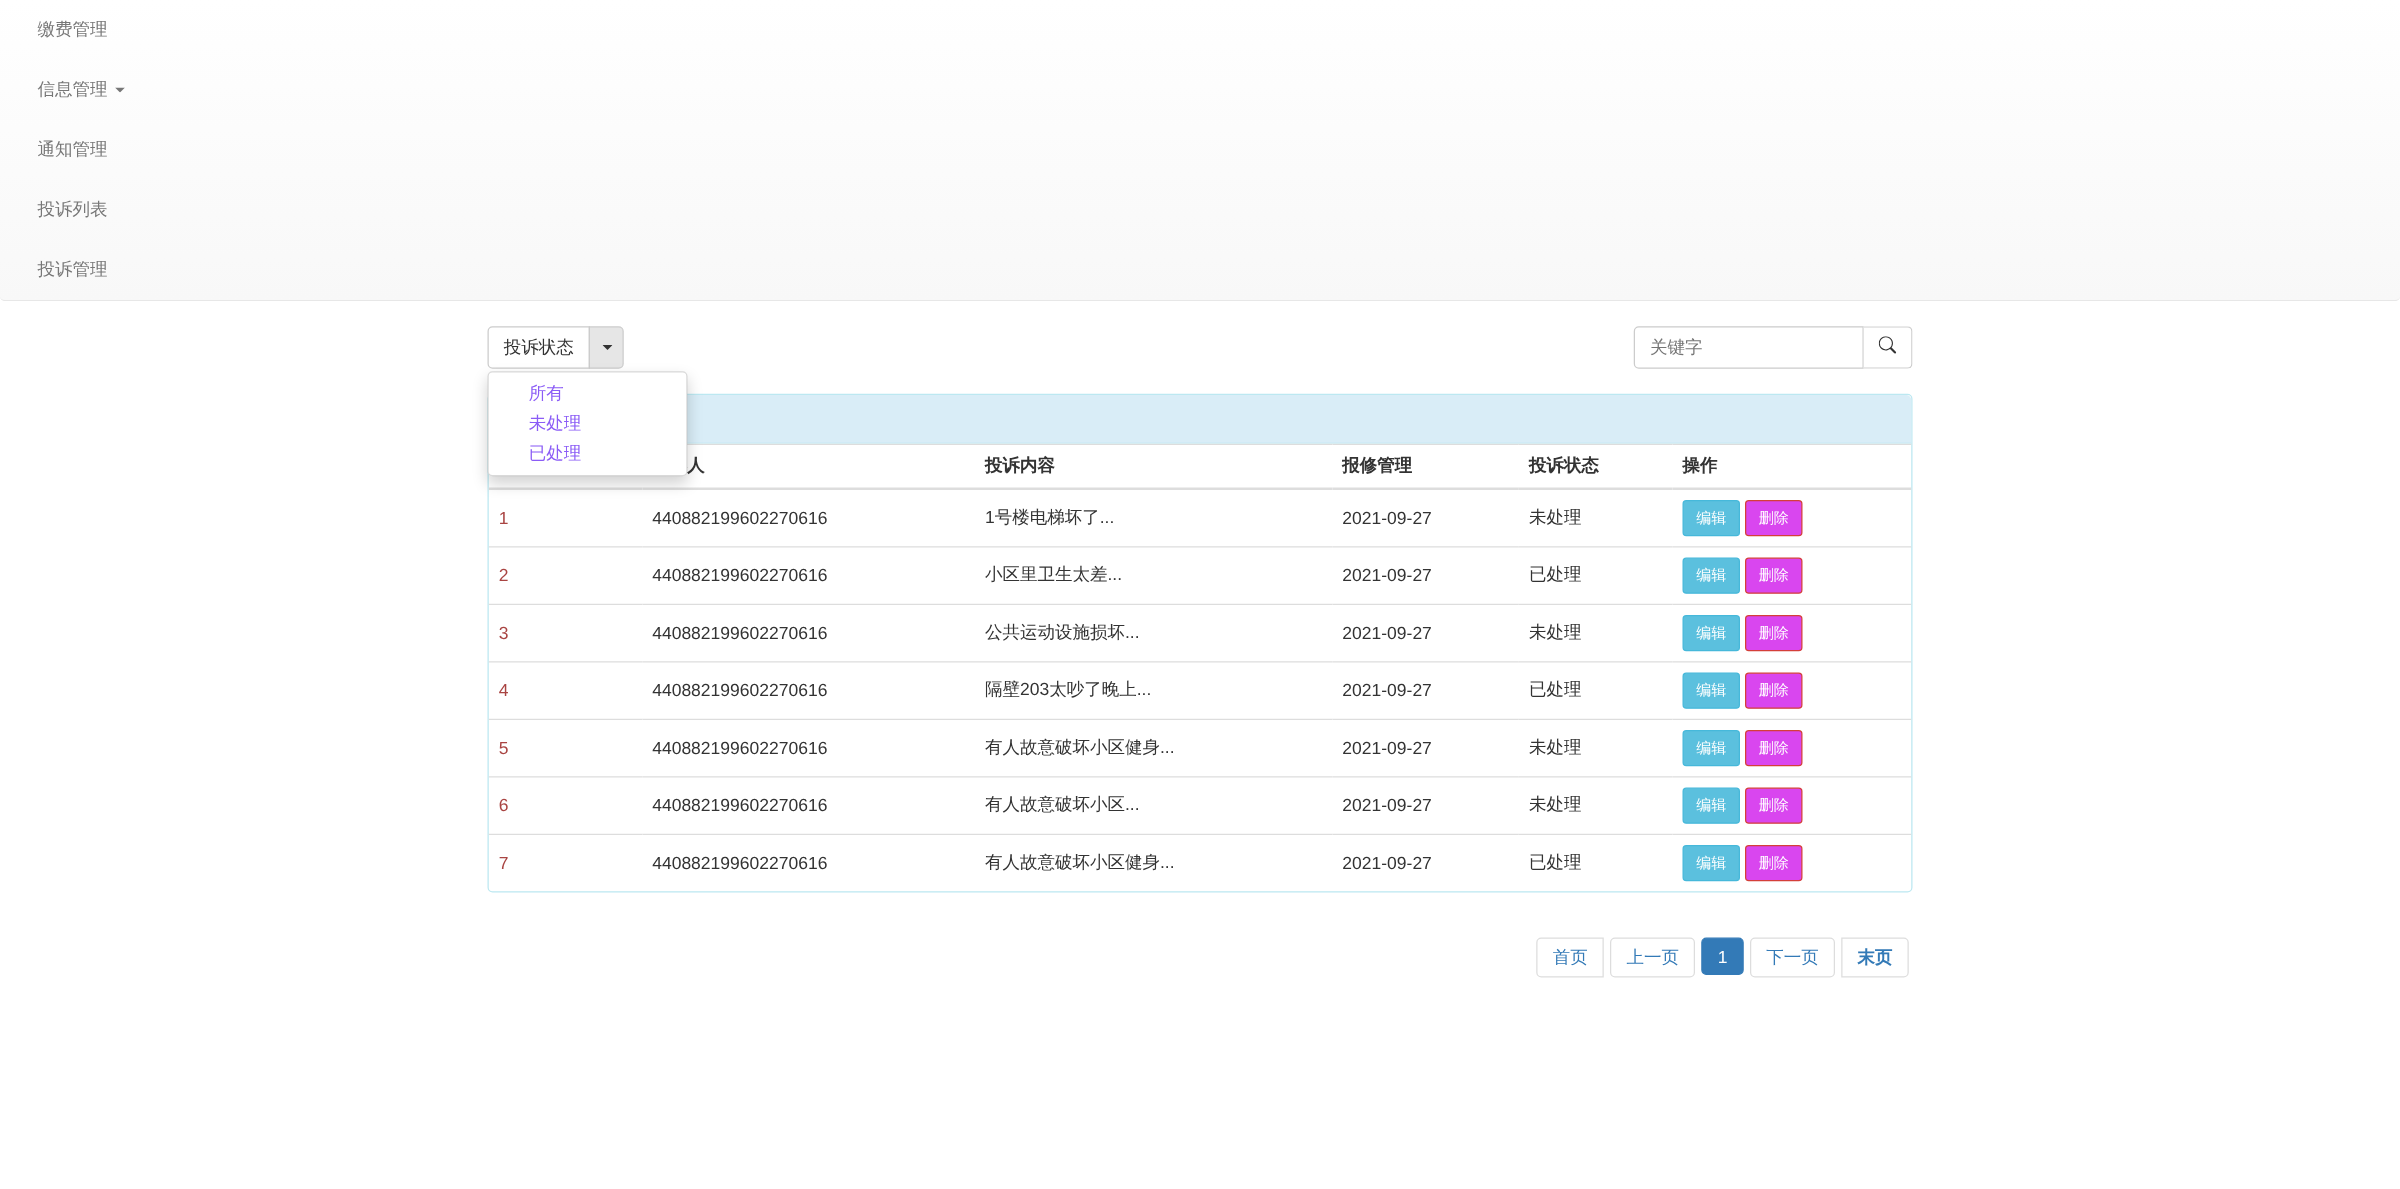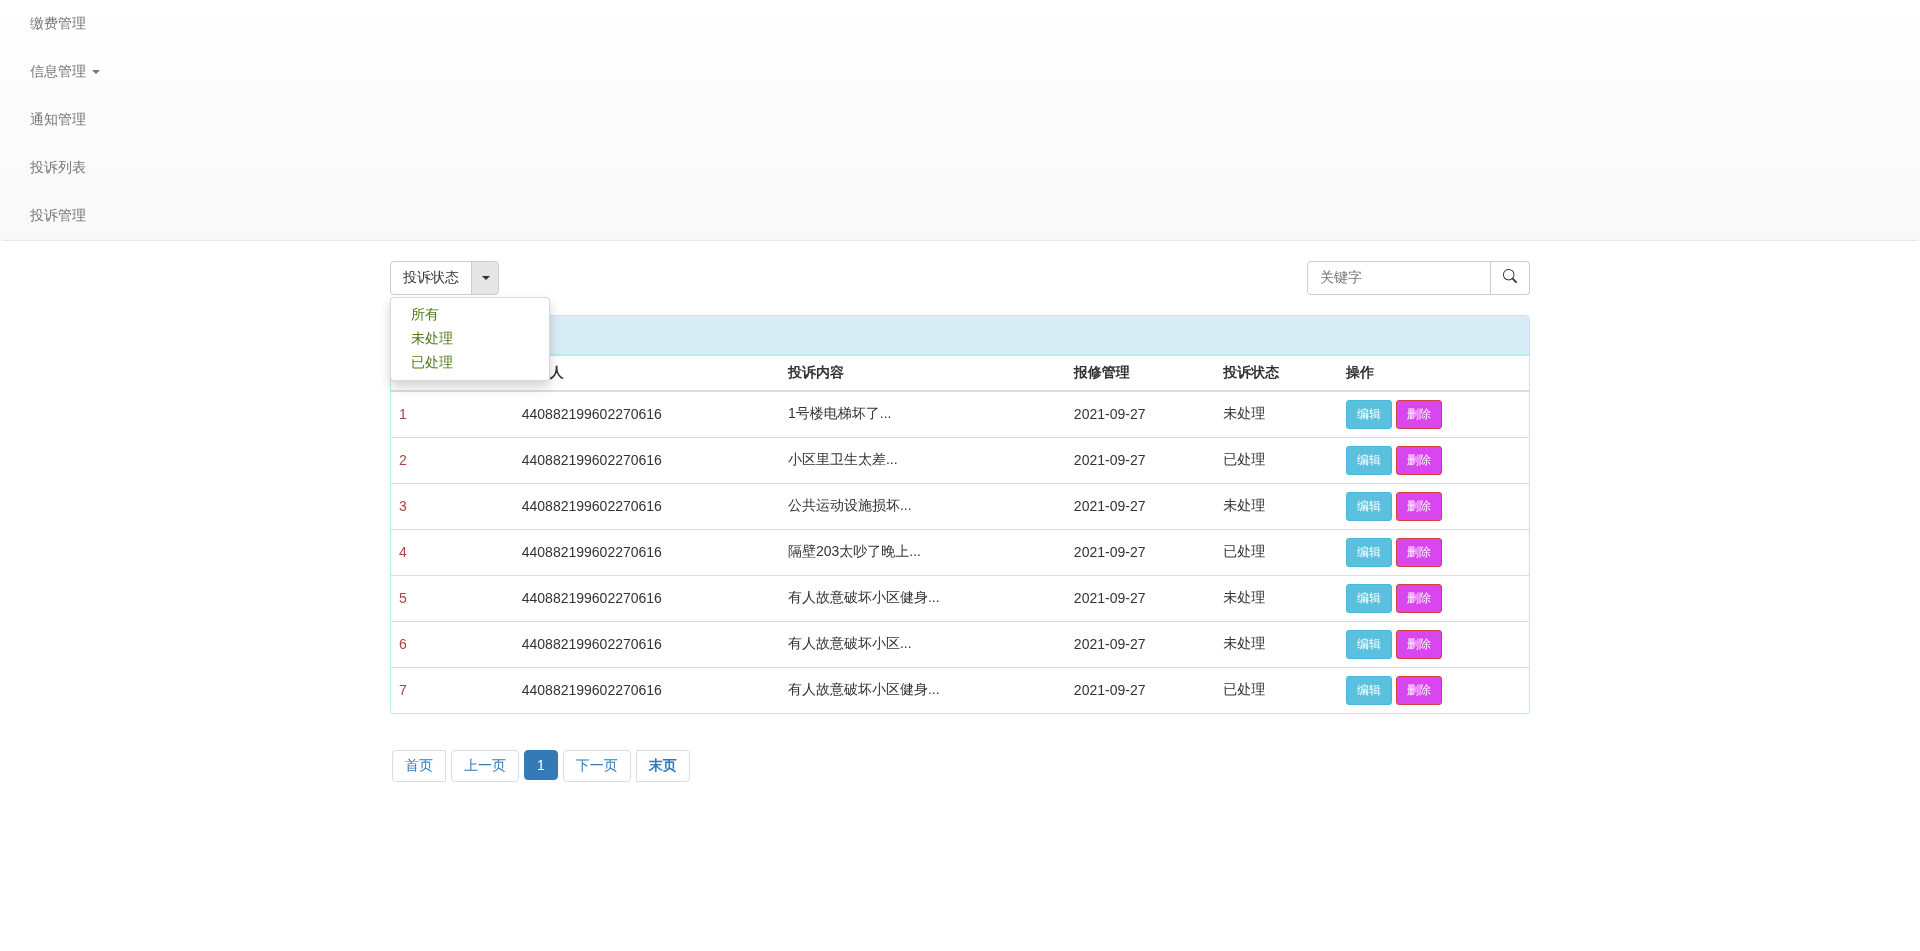--- a/index.html
+++ b/index.html
@@ -97,22 +97,22 @@
       margin: 2px 0 0;
       background: #fff;
       border: 1px solid #ccc;
       border: 1px solid rgba(0,0,0,.15);
       border-radius: 4px;
       box-shadow: 0 6px 12px rgba(0,0,0,.175);
       list-style: none;
     }
     .dropdown-menu li a {
       display: block;
-      padding: 3px 20px;
-      color: #4d7c0f;
+      padding: 3px 32px;
+      color: #8b5cf6;
       text-decoration: none;
       white-space: nowrap;
       cursor: pointer;
     }
     
     .input-group {
       display: flex;
     }
     .input-group input {
       padding: 6px 12px;
@@ -170,21 +170,21 @@
       border: 1px solid transparent;
       cursor: pointer;
       color: #fff;
       display: inline-block;
     }
     .btn-info { background: #5bc0de; border-color: #46b8da; }
     .btn-danger { background: #d946ef; border-color: #d43f3a; }
     
     .pagination {
       display: flex;
-      justify-content: flex-start;
+      justify-content: flex-end;
       list-style: none;
       margin: 36px 0;
     }
     .pagination li a, .pagination li span {
       display: block;
       padding: 6px 12px;
       margin-left: -1px;
       border: 1px solid #ddd;
       color: #337ab7;
       text-decoration: none;

